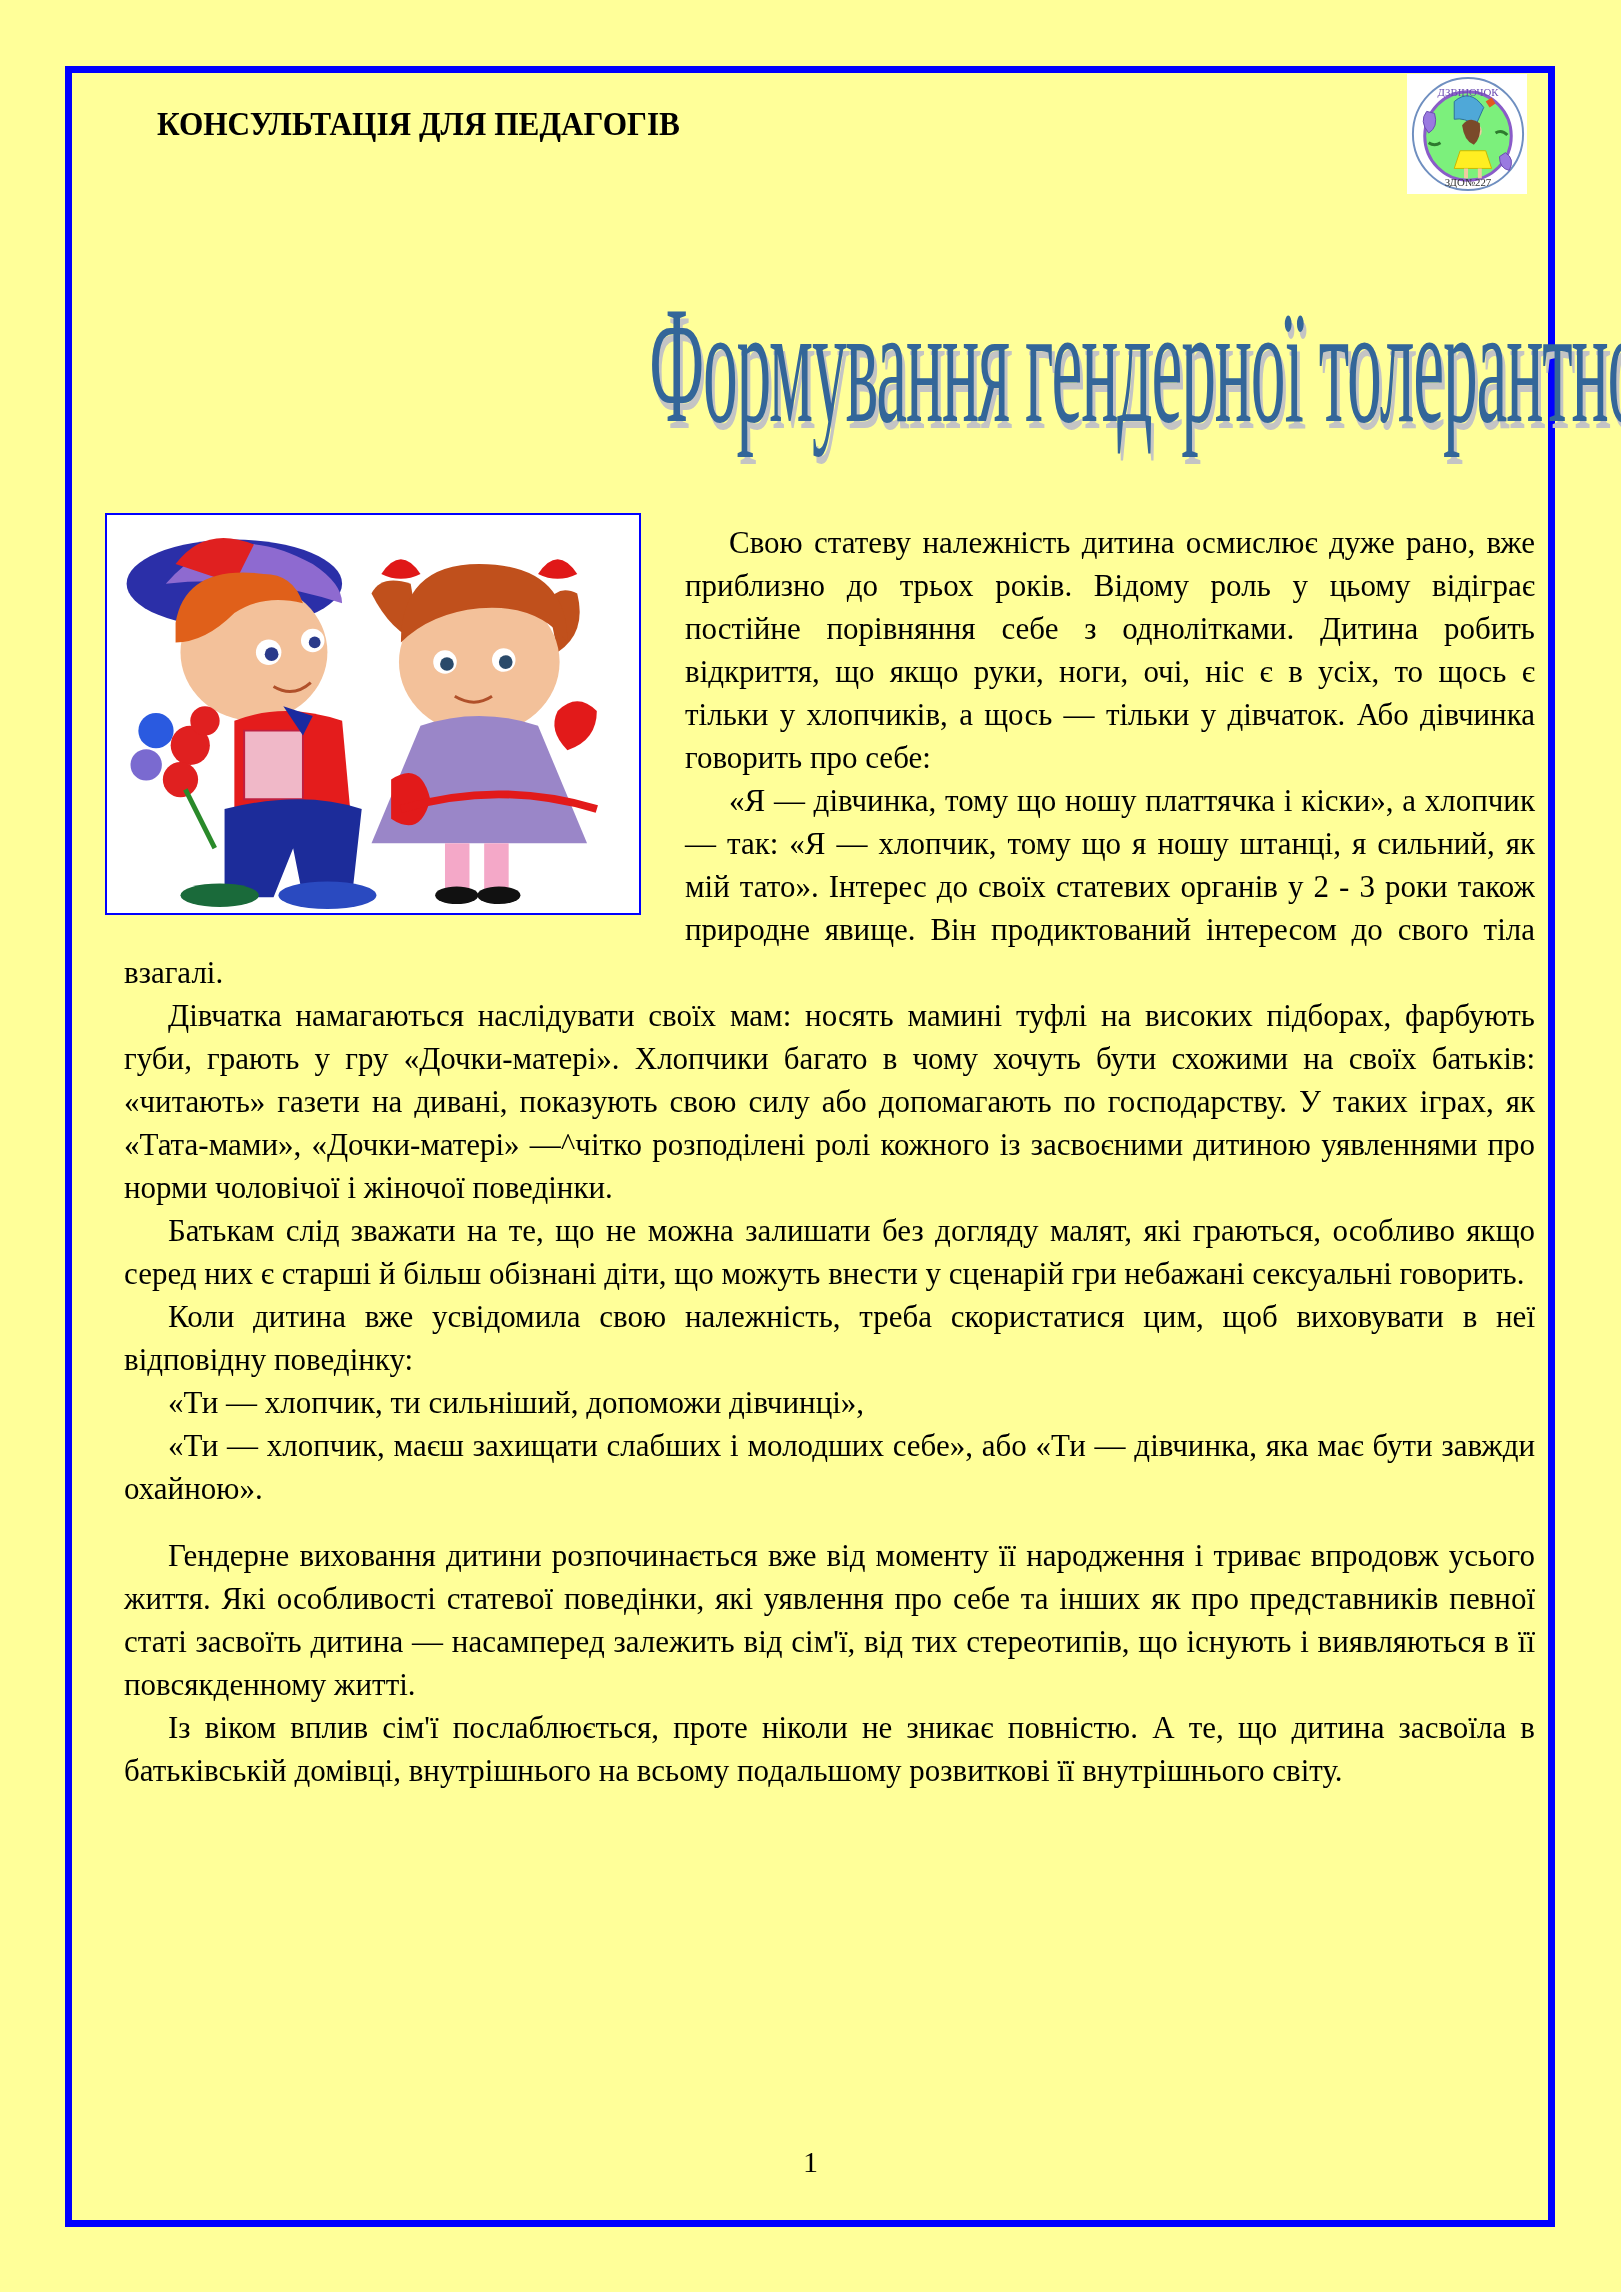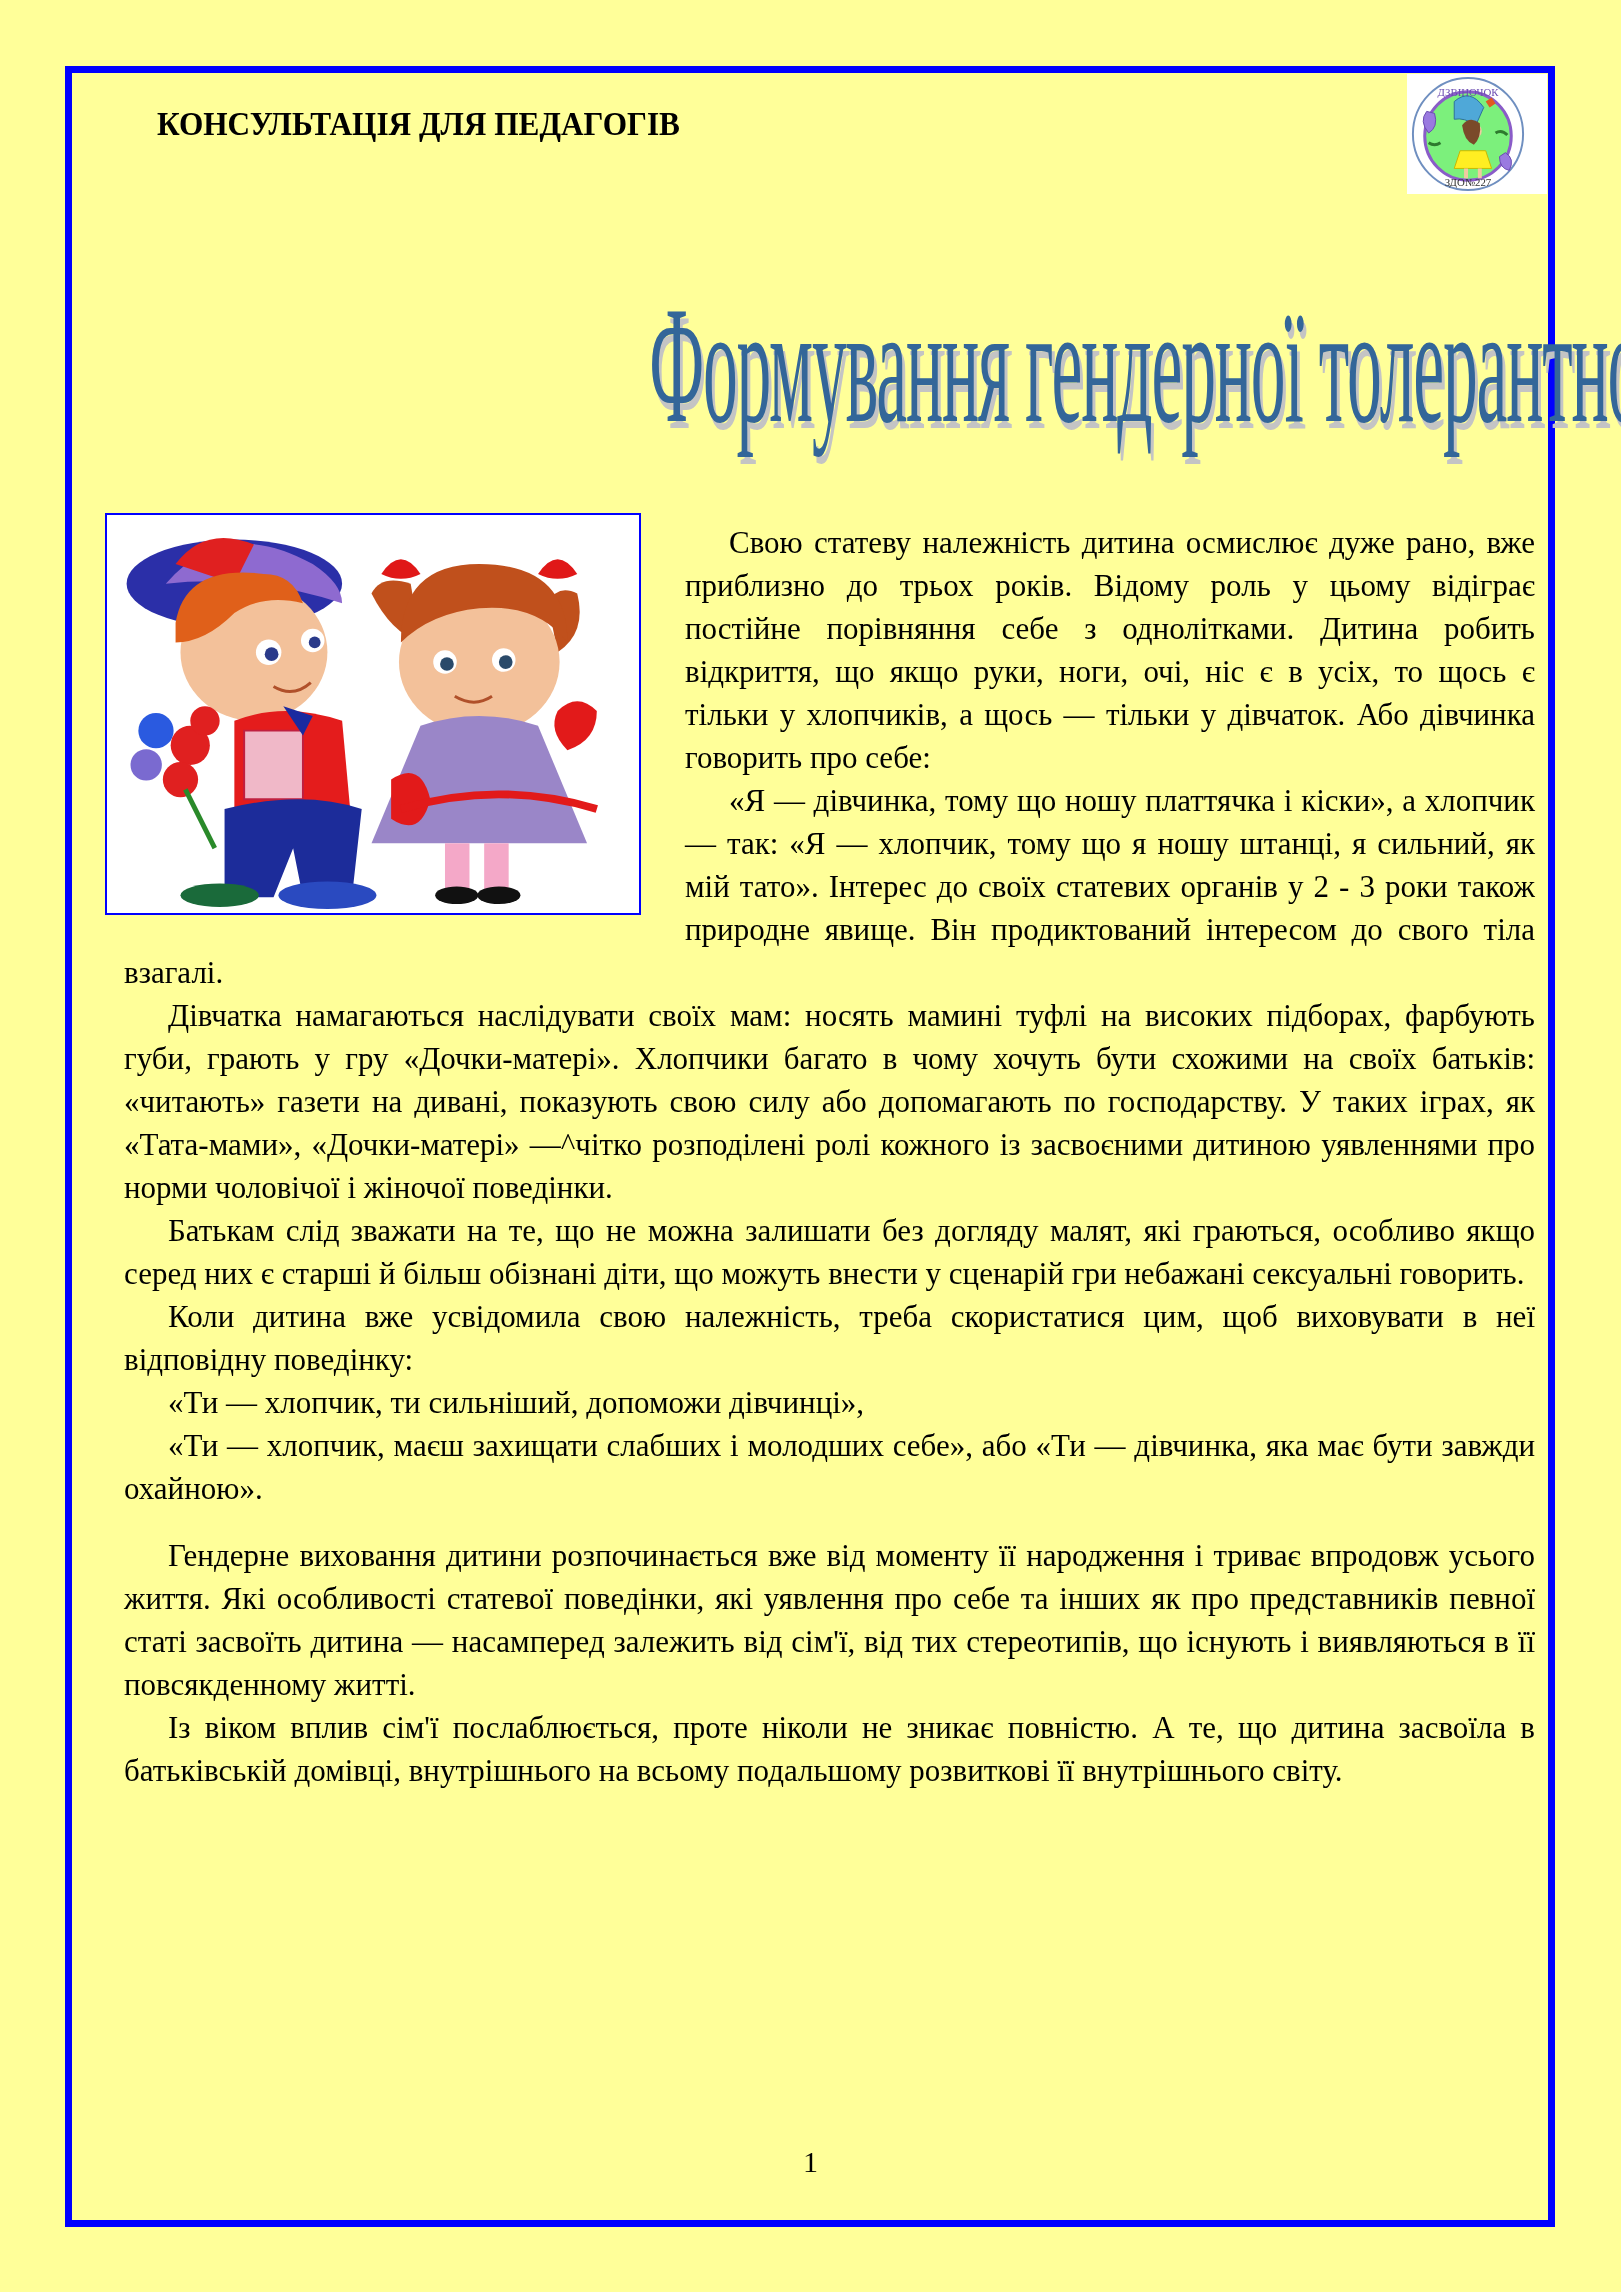--- a/index.html
+++ b/index.html
@@ -32,21 +32,21 @@
       font-weight: bold;
       letter-spacing: 0px;
       transform: scaleX(0.92);
       transform-origin: left top;
       white-space: nowrap;
     }
     .logo {
       position: absolute;
       left: 1407px;
       top: 74px;
-      width: 140px;
+      width: 120px;
       height: 120px;
       background: #ffffff;
     }
     .main-title {
       position: absolute;
       left: 157px;
       top: 257px;
       width: 1313px;
       height: 216px;
       display: flex;

